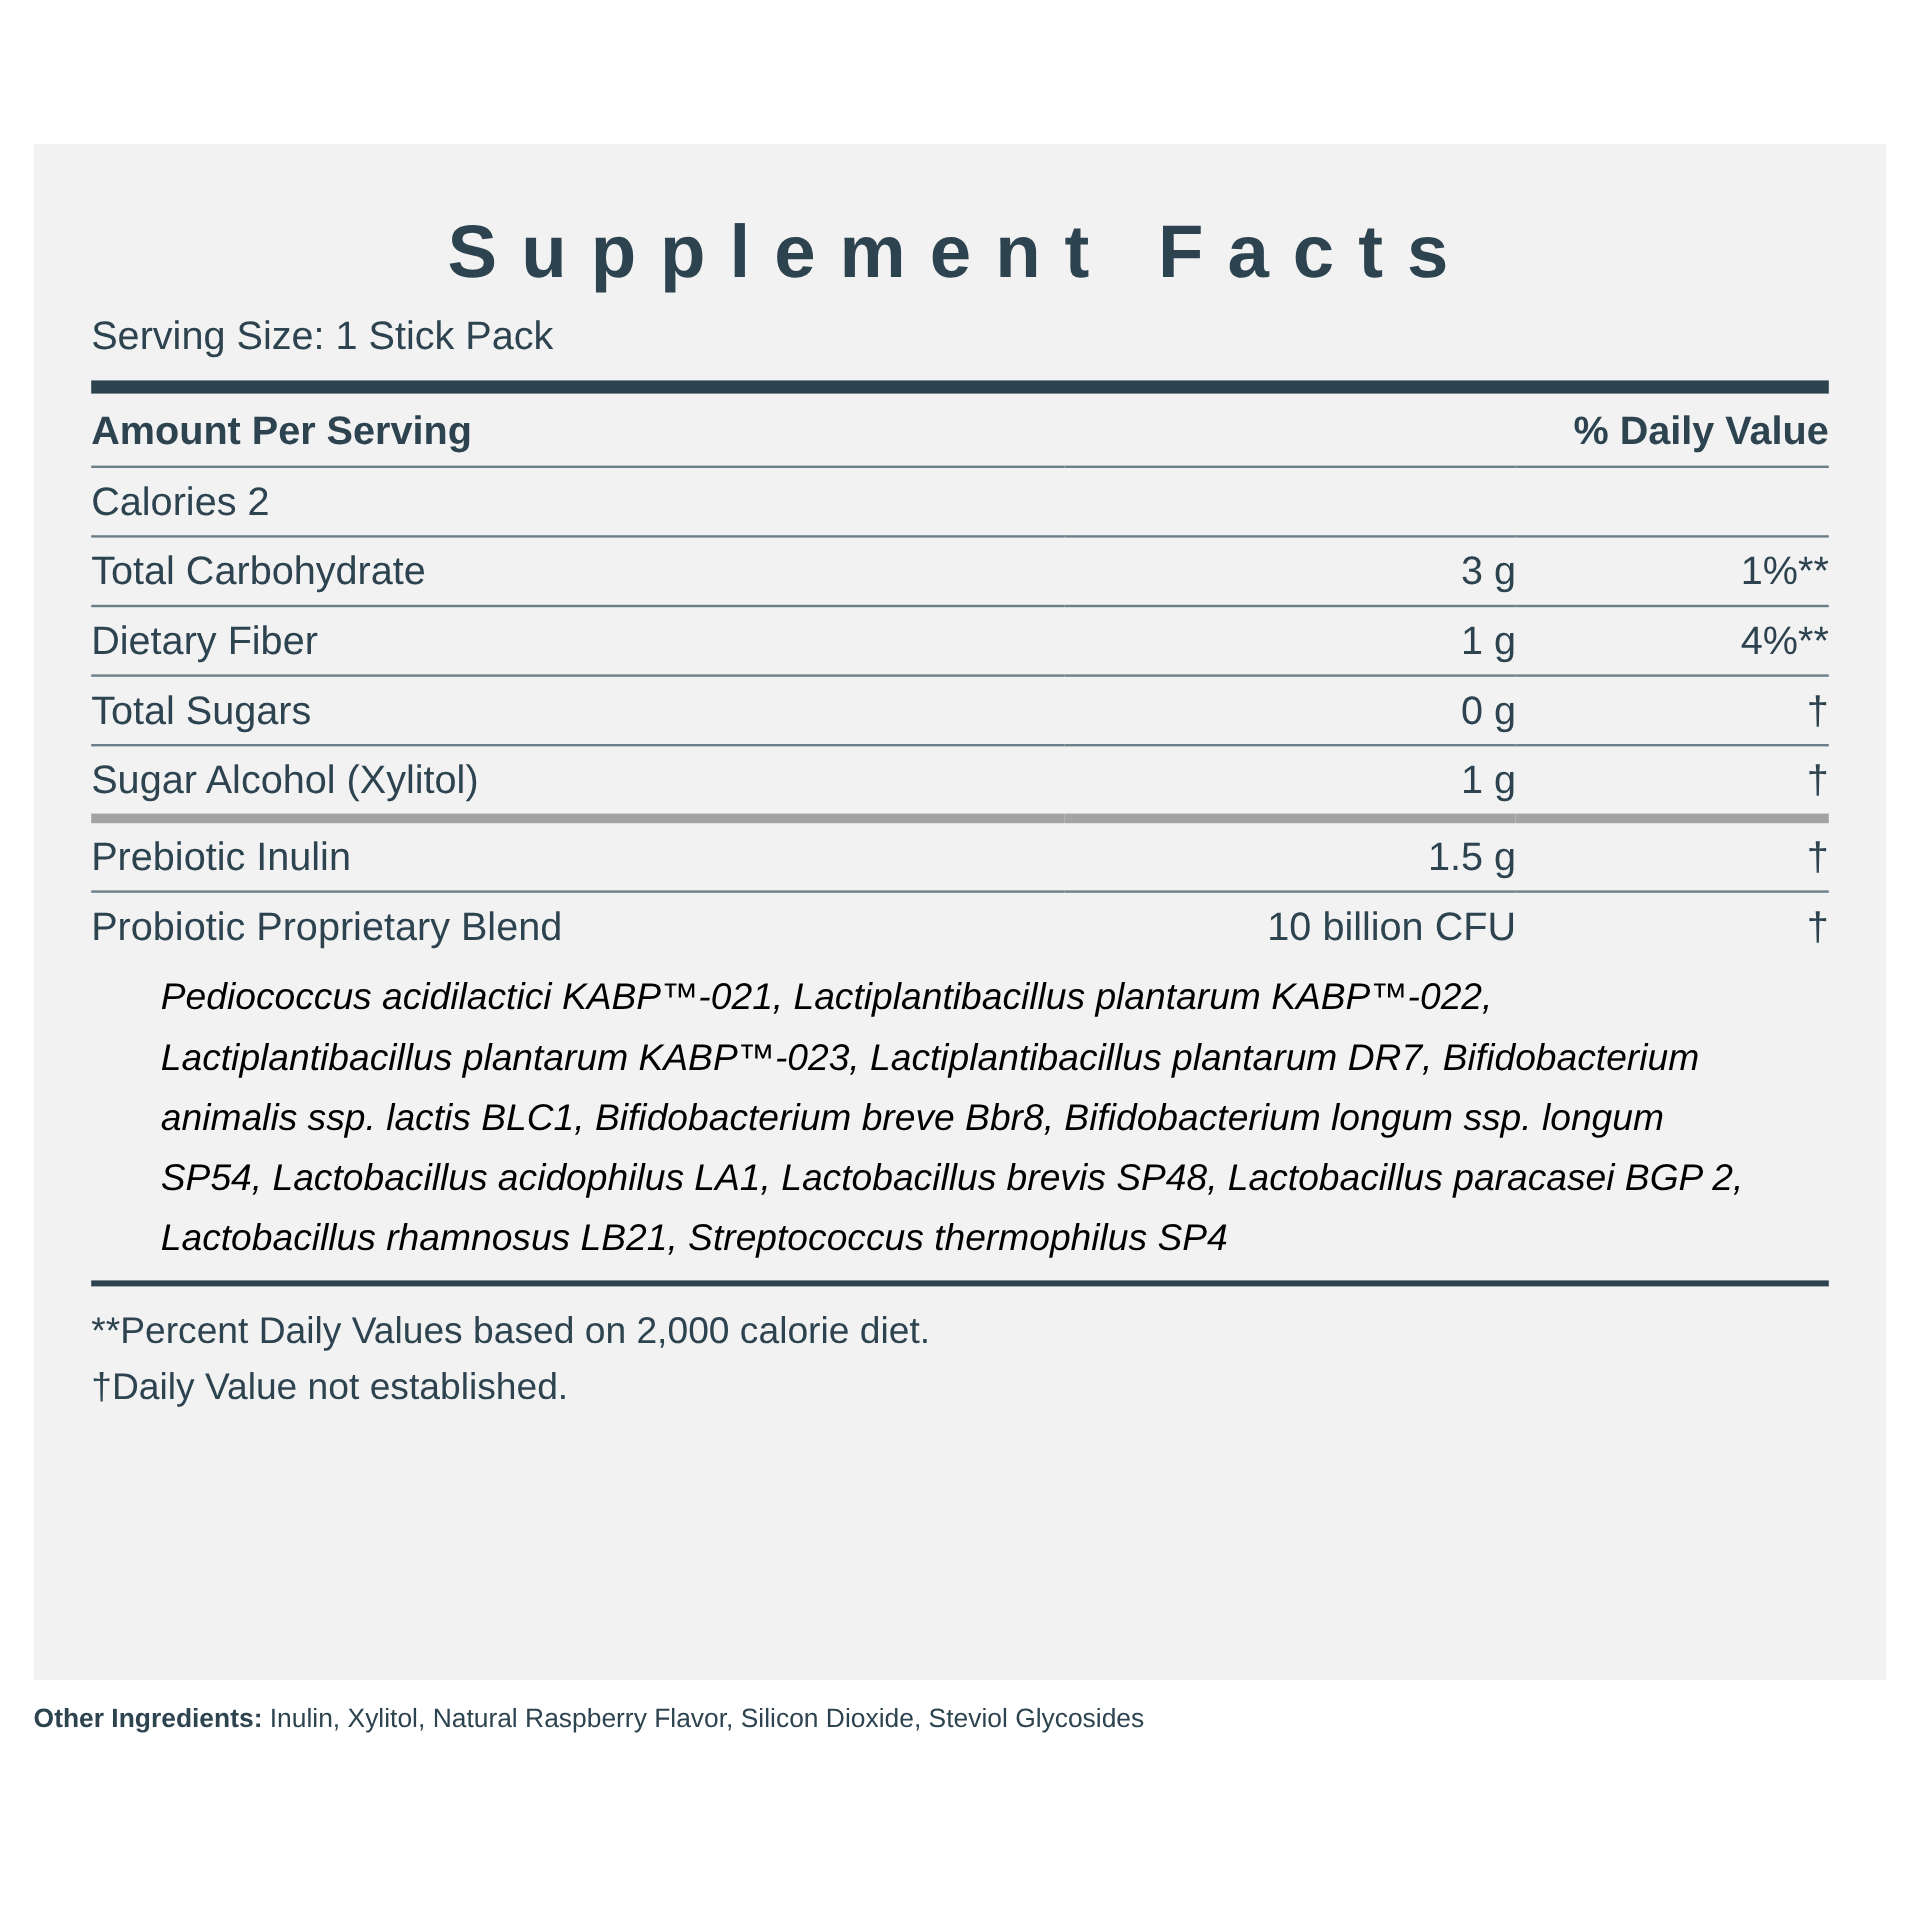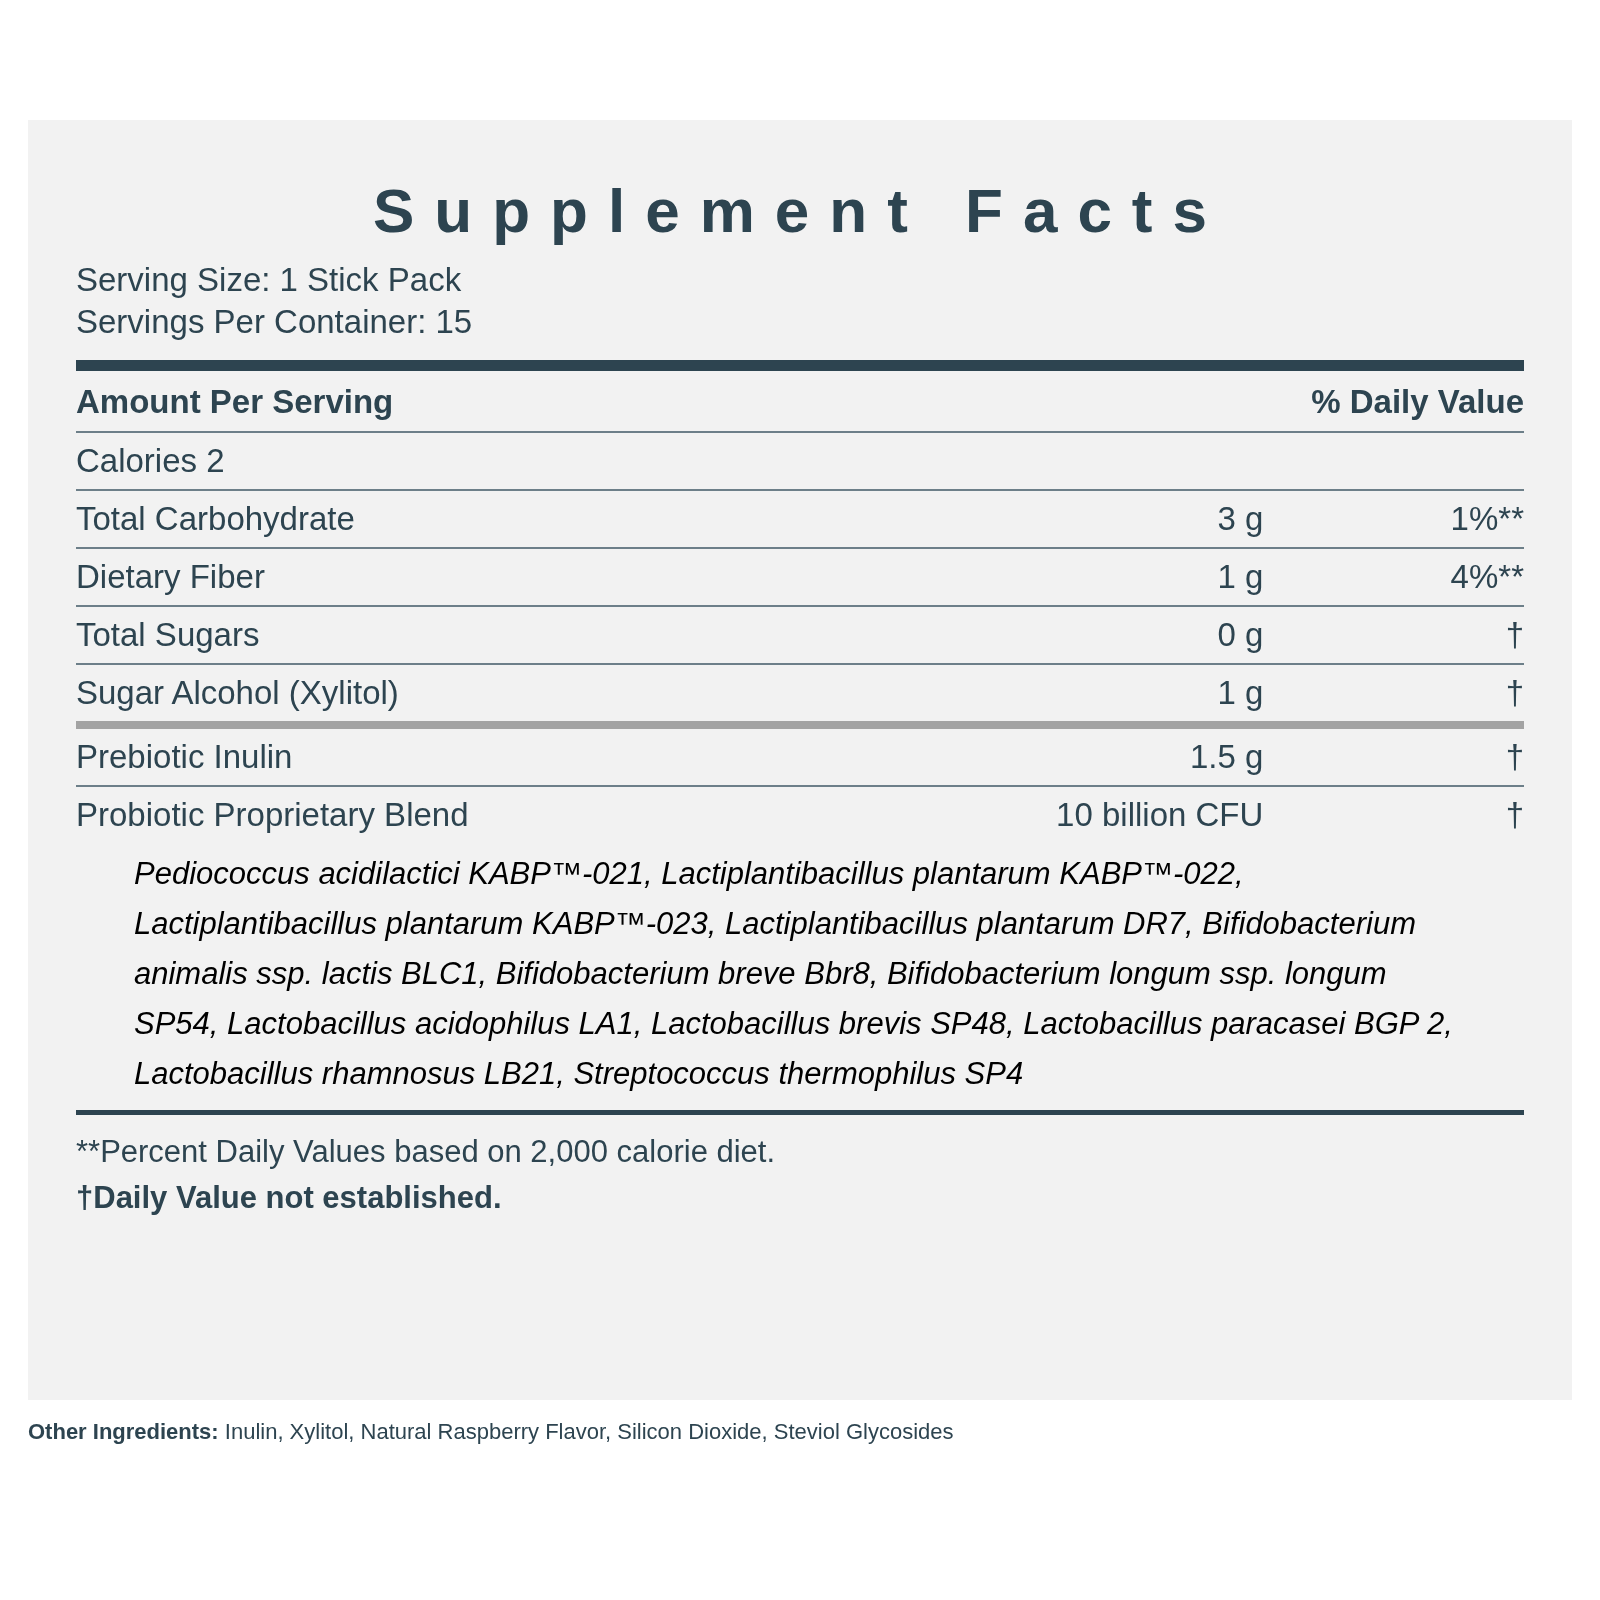--- a/index.html
+++ b/index.html
@@ -122,21 +122,20 @@
 <body>
 
 <div class="page">
 
   <div class="panel">
     <div class="inner">
 
       <div class="sf-title">Supplement Facts</div>
 
       <div class="serving-line">Serving Size: 1 Stick Pack</div>
-      <div class="serving-line">Servings Per Container: 15</div>
 
       <div class="rule-thick"></div>
 
       <table class="facts">
         <tbody>
           <tr class="hdr bord-thin">
             <td class="name">Amount Per Serving</td>
             <td class="amount"></td>
             <td class="dv">% Daily Value</td>
           </tr>
@@ -183,21 +182,21 @@
             <td class="dv">†</td>
           </tr>
         </tbody>
       </table>
 
       <div class="blend-list">Pediococcus acidilactici KABP™-021, Lactiplantibacillus plantarum KABP™-022, Lactiplantibacillus plantarum KABP™-023, Lactiplantibacillus plantarum DR7, Bifidobacterium animalis ssp. lactis BLC1, Bifidobacterium breve Bbr8, Bifidobacterium longum ssp. longum SP54, Lactobacillus acidophilus LA1, Lactobacillus brevis SP48, Lactobacillus paracasei BGP 2, Lactobacillus rhamnosus LB21, Streptococcus thermophilus SP4</div>
 
       <div class="rule-mid"></div>
 
       <div class="footnotes">**Percent Daily Values based on 2,000 calorie diet.</div>
-      <div class="footnotes" style="padding-top:4px;font-weight:bold;">†Daily Value not established.</div>
+      <div class="footnotes" style="padding-top:4px;">†Daily Value not established.</div>
 
     </div>
   </div>
 
   <div class="other-ing">
     <span>Other Ingredients:</span><span class="body"> Inulin, Xylitol, Natural Raspberry Flavor, Silicon Dioxide, Steviol Glycosides</span>
   </div>
 
 </div>
 

